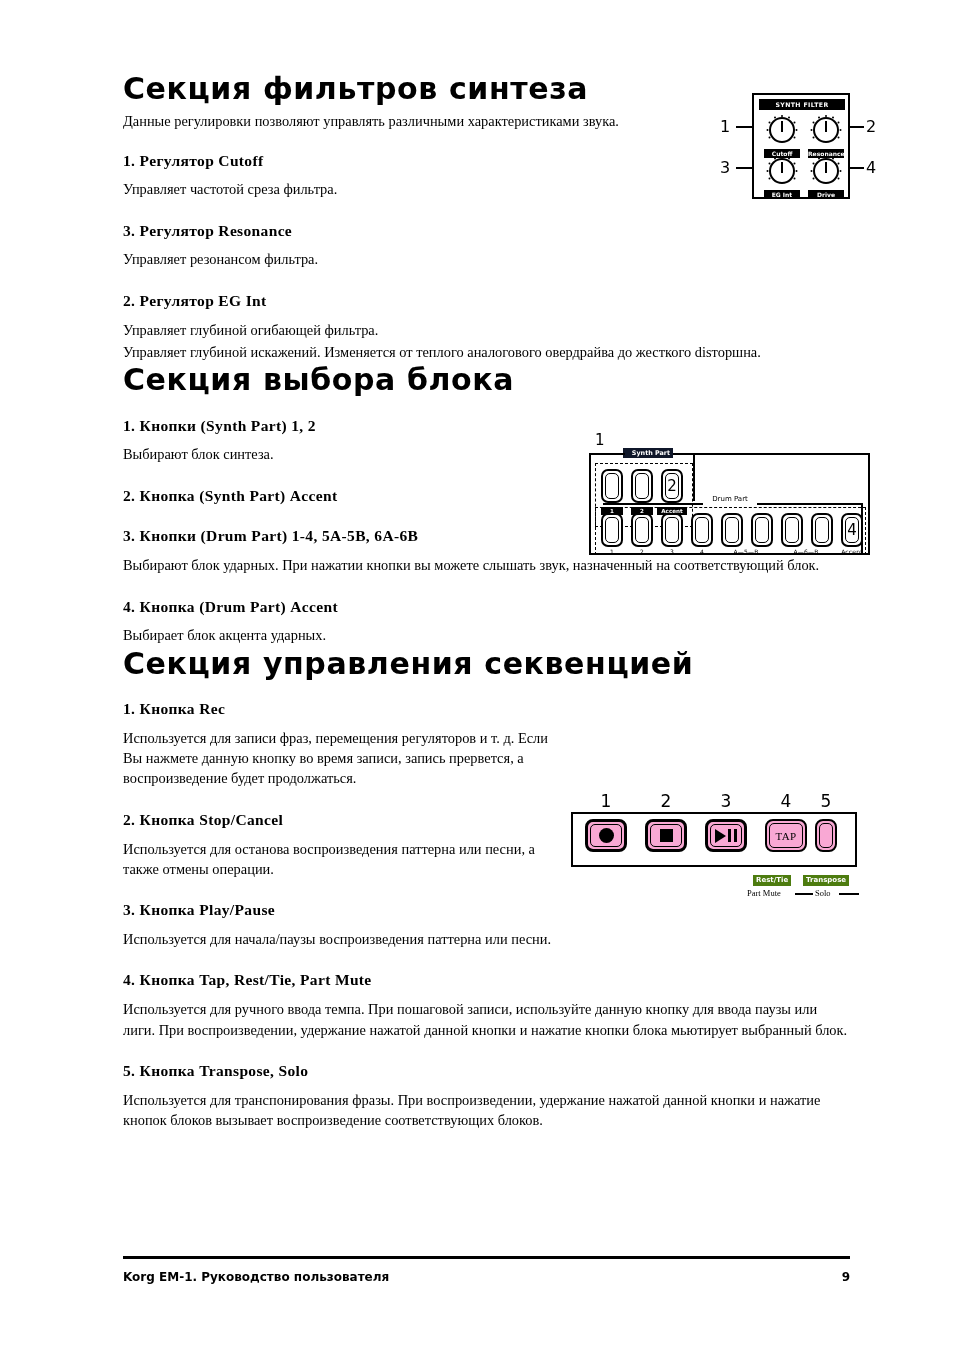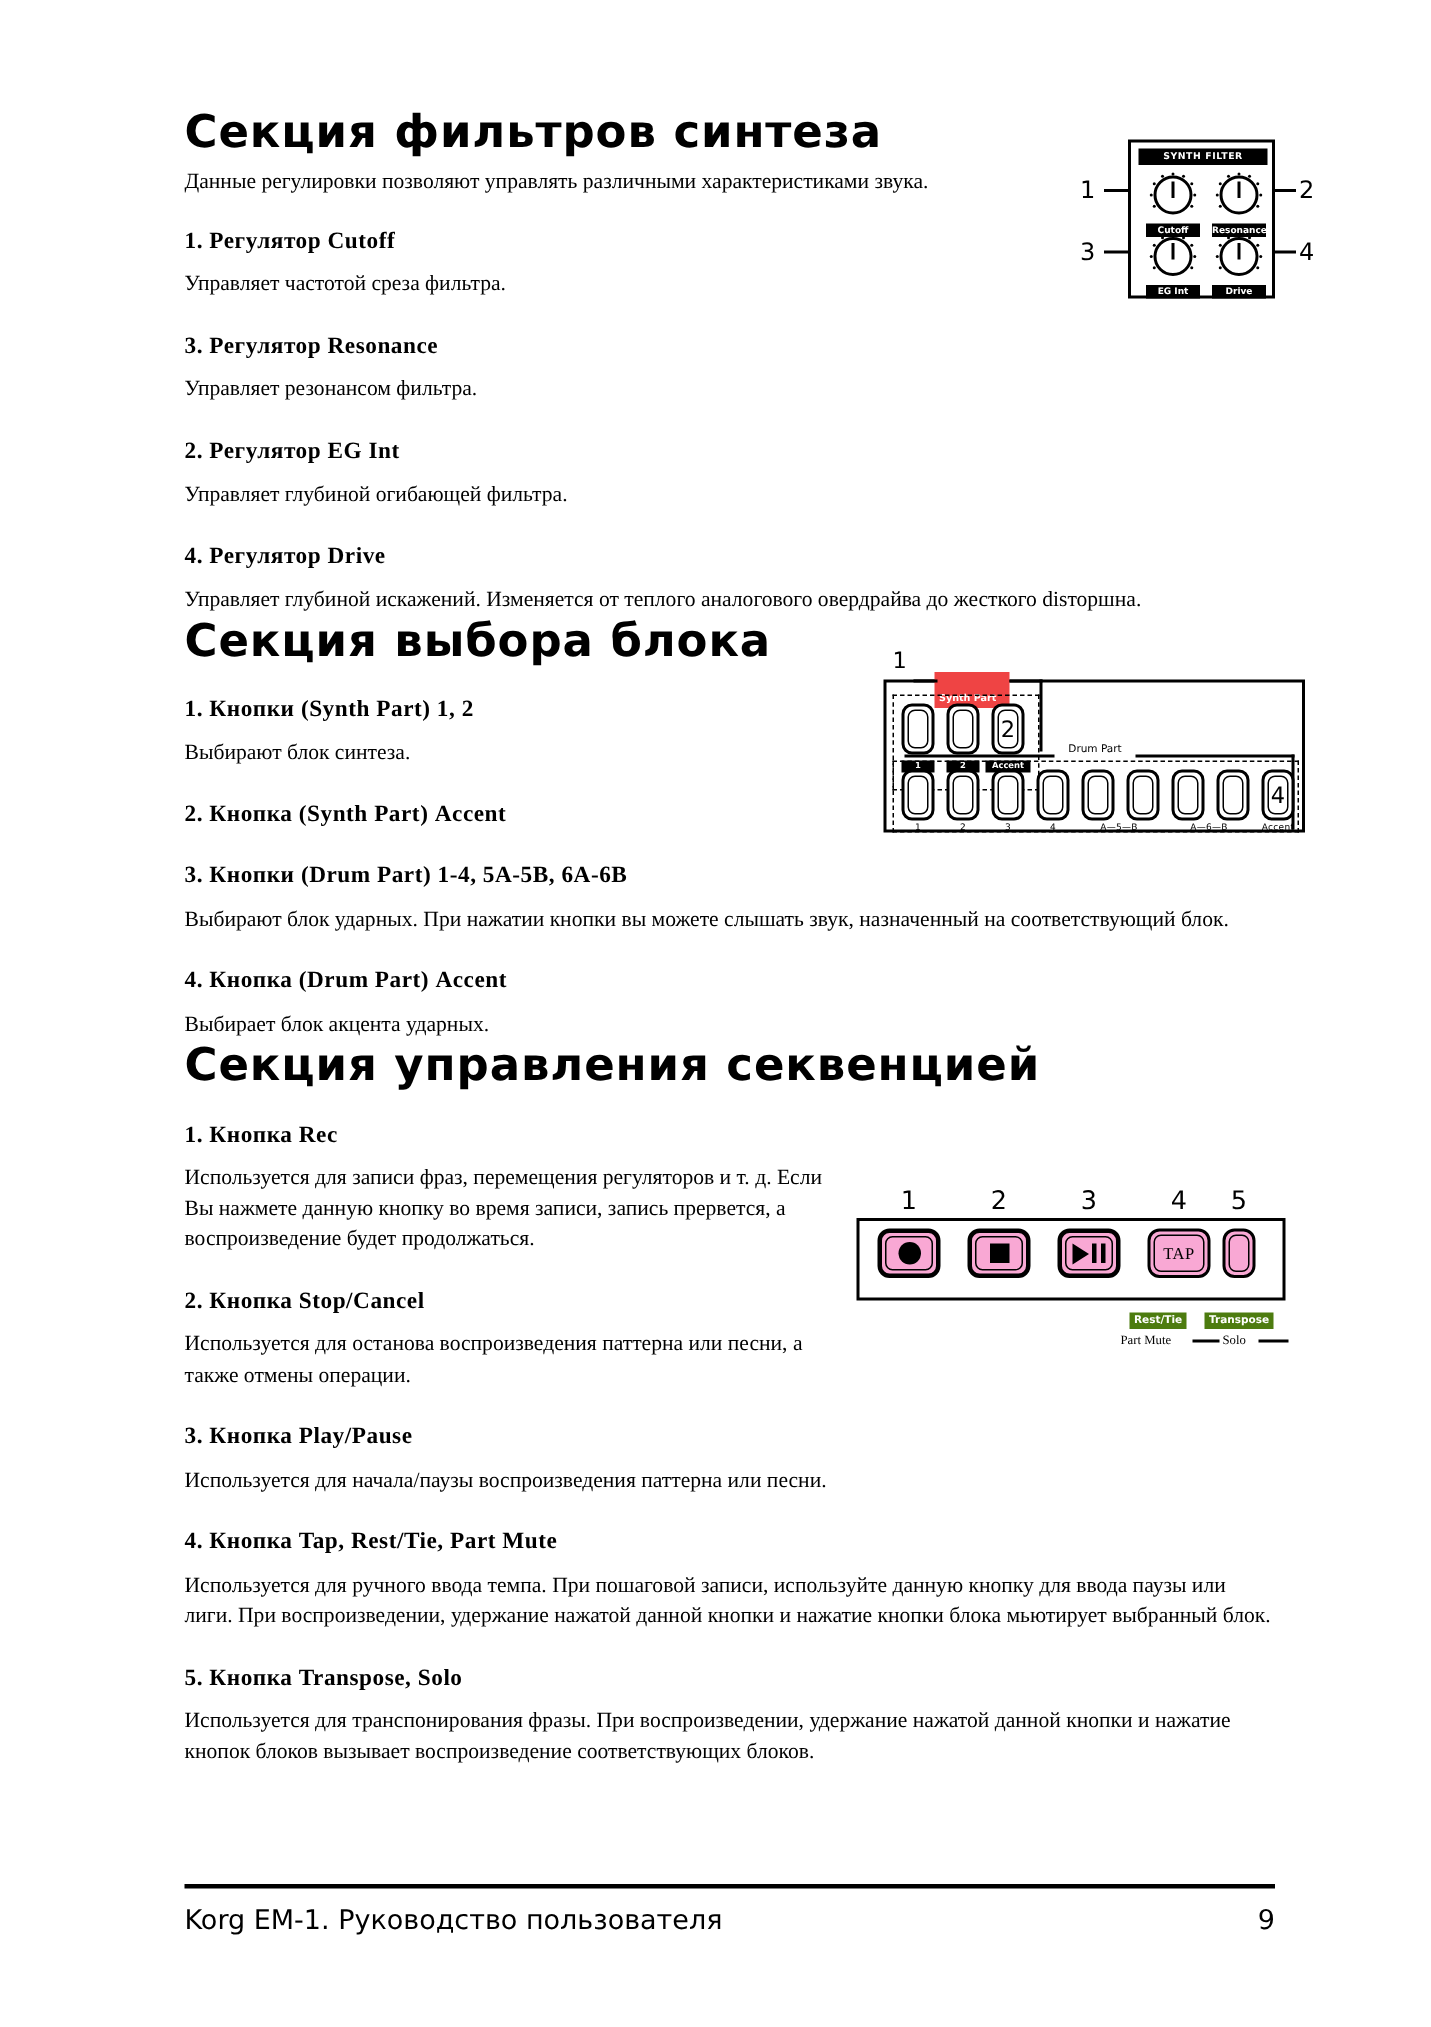--- a/index.html
+++ b/index.html
@@ -74,22 +74,22 @@
   .footer-rule {
     border-top: 3px solid #000;
     width: 100%;
     margin-bottom: 11px;
   }
   .footer-row {
     display: flex;
     justify-content: space-between;
     align-items: baseline;
     font-family: "DejaVu Sans", "Liberation Sans", sans-serif;
-    font-weight: 400;
-    font-size: 18px;
+    font-weight: 700;
+    font-size: 12px;
   }
 
   
   .fig-filter {
     position: absolute;
     left: 718px;
     top: 74px;
     width: 160px;
     height: 122px;
   }
@@ -240,27 +240,27 @@
     color: #000;
     text-align: center;
     width: 22px;
     letter-spacing: 0.2px;
   }
   .dash-lbl.wide { width: 50px; }
   .group-title {
     position: absolute;
     height: 10px;
     line-height: 10px;
-    background: #ef4444;
+    background: #0f172a;
     color: #fff;
     font-family: "DejaVu Sans", "Liberation Sans", sans-serif;
     font-size: 6.4px;
     font-weight: 700;
-    text-align: left;
-    padding: 12px 3px;
+    text-align: right;
+    padding: 0 3px;
     box-sizing: border-box;
   }
   .group-title-plain {
     position: absolute;
     font-family: "DejaVu Sans", "Liberation Sans", sans-serif;
     font-size: 7px;
     color: #000;
     text-align: center;
   }
   .rule-h { position: absolute; height: 2px; background: #000; }
@@ -388,21 +388,20 @@
 
     <h2 class="item-title first">1. Регулятор Cutoff</h2>
     <p class="body">Управляет частотой среза фильтра.</p>
 
     <h2 class="item-title">3. Регулятор Resonance</h2>
     <p class="body">Управляет резонансом фильтра.</p>
 
     <h2 class="item-title">2. Регулятор EG Int</h2>
     <p class="body">Управляет глубиной огибающей фильтра.</p>
 
-    <h2 class="item-title">4. Регулятор Drive</h2>
     <p class="body">Управляет глубиной искажений. Изменяется от теплого аналогового овердрайва до жесткого disторшна.</p>
 
     <h1 class="section-title sec-gap-2">Секция выбора блока</h1>
 
     <h2 class="item-title first">1. Кнопки (Synth Part) 1, 2</h2>
     <p class="body">Выбирают блок синтеза.</p>
 
     <h2 class="item-title">2. Кнопка (Synth Part) Accent</h2>
 
     <h2 class="item-title">3. Кнопки (Drum Part) 1-4, 5A-5B, 6A-6B</h2>

